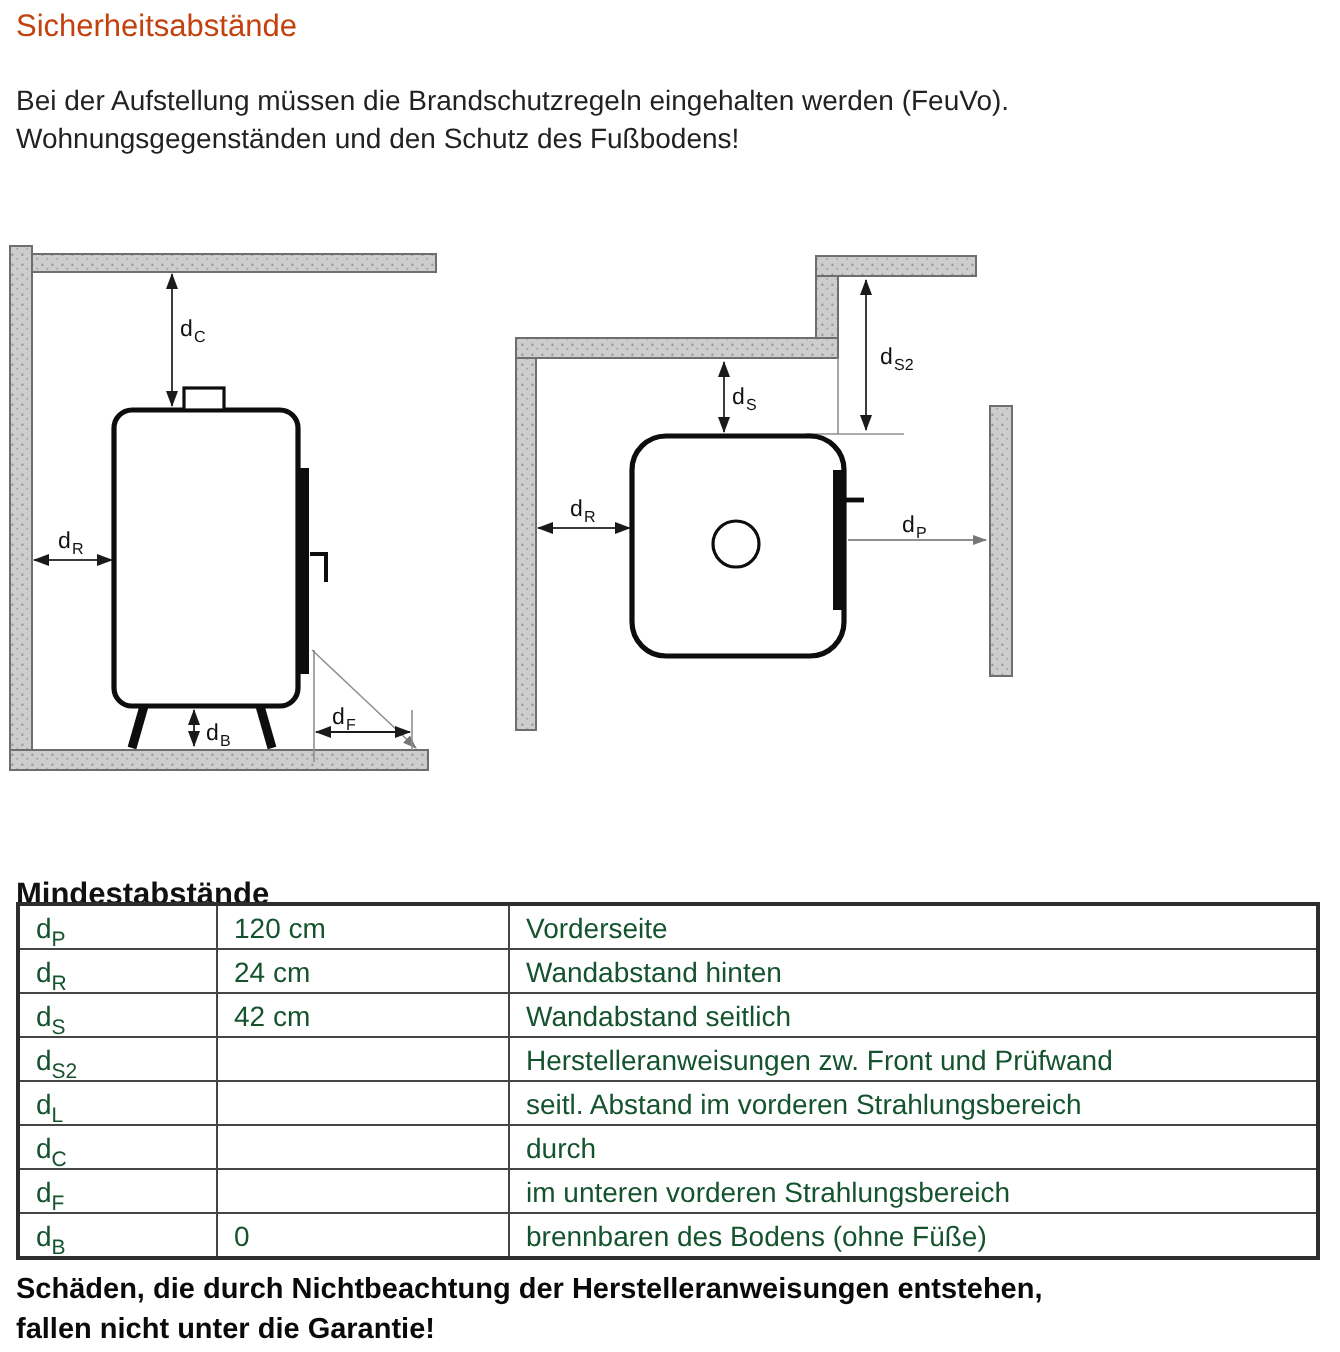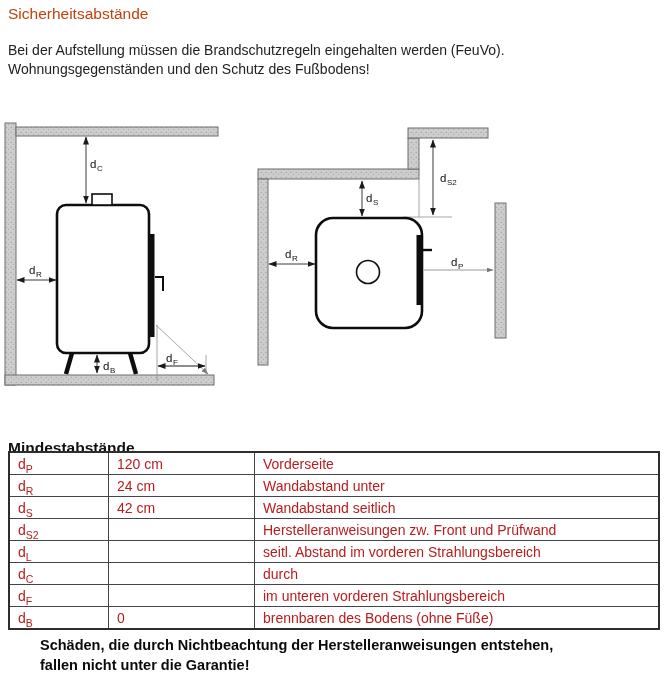--- a/index.html
+++ b/index.html
@@ -9,28 +9,28 @@
   .doc-title { position:absolute; left:8px; top:5px; font-size:15.5px; font-weight:normal; color:#c2410c; }
   .intro { position:absolute; left:8px; top:41px; font-size:14px; line-height:19px; color:#222; }
 
   .diagram-strip { position:absolute; left:0; top:116px; width:670px; height:272px; }
   svg text { font-family:"Liberation Sans", sans-serif; fill:#111; }
   .lbl { font-size:11.5px; }
   .lbl-sub { font-size:8px; }
 
   .sec-heading { position:absolute; left:8px; top:412px; font-size:15.5px; font-weight:bold; color:#111;margin-top:27px; }
 
-  table.min-dist { position:absolute; left:8px; top:451px; width:652px; border-collapse:collapse; table-layout:fixed; font-size:14px; color:#b91c1c; border:2px solid #2e2e2e; }
+  table.min-dist { position:absolute; left:8px; top:451px; width:652px; border-collapse:collapse; table-layout:fixed; font-size:14px; color:#14532d; border:2px solid #2e2e2e; }
   table.min-dist td { border:1px solid #454545; height:21px; padding:0 4px 0 8px; vertical-align:middle; overflow:hidden; white-space:nowrap; }
   td.c1 { width:86px; }
   td.c2 { width:133px; }
   td.c3 { width:auto; }
   .symbol sub { font-size:10.5px; position:relative; top:1px; line-height:0; }
 
-  .warning { position:absolute; left:8px; top:635px; font-size:14.5px; font-weight:bold; line-height:20px; color:#0a0a0a;margin-left:32px; }
+  .warning { position:absolute; left:8px; top:635px; font-size:14.5px; font-weight:bold; line-height:20px; color:#0a0a0a; }
 </style>
 </head>
 <body>
 
 <div class="page">
 
   <div class="doc-title">Sicherheitsabstände</div>
 
   <div class="intro">
     <div>Bei der Aufstellung müssen die Brandschutzregeln eingehalten werden (FeuVo).</div>
@@ -123,21 +123,21 @@
   <table class="min-dist">
     <tbody>
       <tr>
         <td class="c1"><span class="symbol"><span>d</span><sub>P</sub></span></td>
         <td class="c2">120 cm</td>
         <td class="c3">Vorderseite</td>
       </tr>
       <tr>
         <td class="c1"><span class="symbol"><span>d</span><sub>R</sub></span></td>
         <td class="c2">24 cm</td>
-        <td class="c3">Wandabstand unter</td>
+        <td class="c3">Wandabstand hinten</td>
       </tr>
       <tr>
         <td class="c1"><span class="symbol"><span>d</span><sub>S</sub></span></td>
         <td class="c2">42 cm</td>
         <td class="c3">Wandabstand seitlich</td>
       </tr>
       <tr>
         <td class="c1"><span class="symbol"><span>d</span><sub>S2</sub></span></td>
         <td class="c2"></td>
         <td class="c3">Herstelleranweisungen zw. Front und Prüfwand</td>

